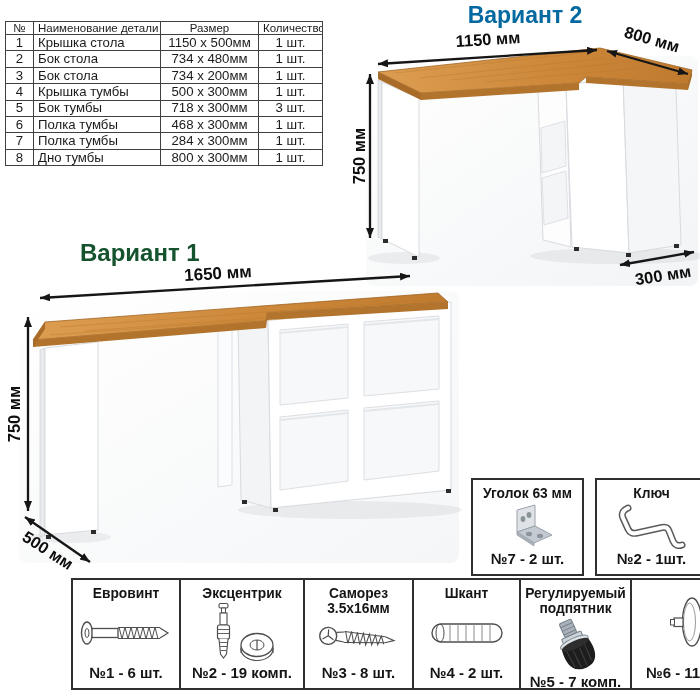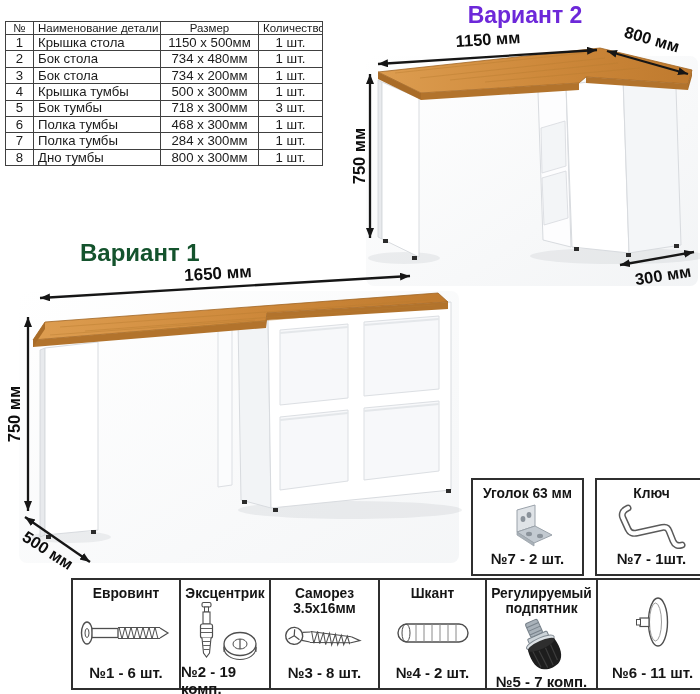--- a/index.html
+++ b/index.html
@@ -20,21 +20,21 @@
     white-space:nowrap;overflow:hidden;
   }
   .parts th{font-weight:400;font-size:11.5px;height:12px;text-align:center;}
   .parts td{font-size:13.2px;height:15.4px;}
   .parts .c-num{width:19px;text-align:center;}
   .parts .c-name{width:118px;text-align:left;}
   .parts .c-size{width:89px;text-align:center;}
   .parts .c-qty{width:55px;text-align:center;}
   
   .v2-title{position:absolute;left:350px;top:2px;width:350px;text-align:center;
-    font-size:23px;font-weight:700;color:#6d28d9;}
+    font-size:23px;font-weight:700;color:#0369a1;}
   .v1-title{position:absolute;left:80px;top:239px;width:200px;
     font-size:24px;font-weight:700;color:#14532d;}
   
   .v2-wrap{position:absolute;left:350px;top:26px;width:350px;height:266px;}
   .v1-wrap{position:absolute;left:5px;top:265px;width:460px;height:316px;}
   .v2-wrap svg,.v1-wrap svg{position:absolute;left:0;top:0;}
   .dim{
     position:absolute;font-weight:700;font-size:16.5px;color:#0d0d0d;
     text-align:center;white-space:nowrap;line-height:18px;
   }
@@ -50,21 +50,21 @@
   .hw-top{left:471px;top:478px;gap:13px;}
   .hw-bot{left:38px;top:578px;padding-left:33px;}
   .hw .cell{
     box-sizing:border-box;border:2px solid #2f2f2f;background:#fff;
     display:flex;flex-direction:column;align-items:center;
   }
   .hw .cell + .cell{margin-left:-2px;}
   .hw-top .cell{width:113px;height:98px;}
   .hw-bot .cell{height:112px;}
   .hw-bot .cell:nth-child(1){width:110px;}
-  .hw-bot .cell:nth-child(2){width:92px;}
+  .hw-bot .cell:nth-child(2){width:126px;}
   .hw-bot .cell:nth-child(3){width:111px;}
   .hw-bot .cell:nth-child(4){width:109px;}
   .hw-bot .cell:nth-child(5){width:113px;}
   .hw-bot .cell:nth-child(6){width:113px;}
   .hw-name{
     font-size:13.8px;font-weight:700;text-align:center;line-height:1.12;
     padding:6px 3px 0 3px;color:#151515;
   }
   .hw-icon{flex:1;display:flex;align-items:center;justify-content:center;}
   .hw-count{font-size:15px;font-weight:700;padding-bottom:7px;color:#151515;}
@@ -263,21 +263,21 @@
     <div class="hw-count">№7 - 2 шт.</div>
   </div>
   <div class="cell">
     <div class="hw-name">Ключ</div>
     <div class="hw-icon">
       <svg width="72" height="46" viewBox="0 0 72 46">
         <path d="M12,5 C7,7 5,11 7,15 L12,26 C13.5,29.5 17,31 21,30 L46,24.5 C49.5,23.7 52,25 53,28 L57,38 C58.5,42 62,43.5 66,42" fill="none" stroke="#5a5a5a" stroke-width="7" stroke-linecap="round" stroke-linejoin="round"></path>
         <path d="M12,5 C7,7 5,11 7,15 L12,26 C13.5,29.5 17,31 21,30 L46,24.5 C49.5,23.7 52,25 53,28 L57,38 C58.5,42 62,43.5 66,42" fill="none" stroke="#ffffff" stroke-width="4" stroke-linecap="round" stroke-linejoin="round"></path>
       </svg>
     </div>
-    <div class="hw-count">№7 - 1шт.</div>
+    <div class="hw-count">№2 - 1шт.</div>
   </div>
 </div>
 
 <div class="hw hw-bot">
   <div class="cell">
     <div class="hw-name">Евровинт</div>
     <div class="hw-icon">
       <svg width="94" height="28" viewBox="0 0 94 28">
         <ellipse cx="8" cy="14" rx="5.5" ry="11" fill="#fff" stroke="#4e4e4e" stroke-width="1.4"></ellipse>
         <ellipse cx="8" cy="14" rx="2" ry="4.5" fill="none" stroke="#4e4e4e" stroke-width="1"></ellipse>

